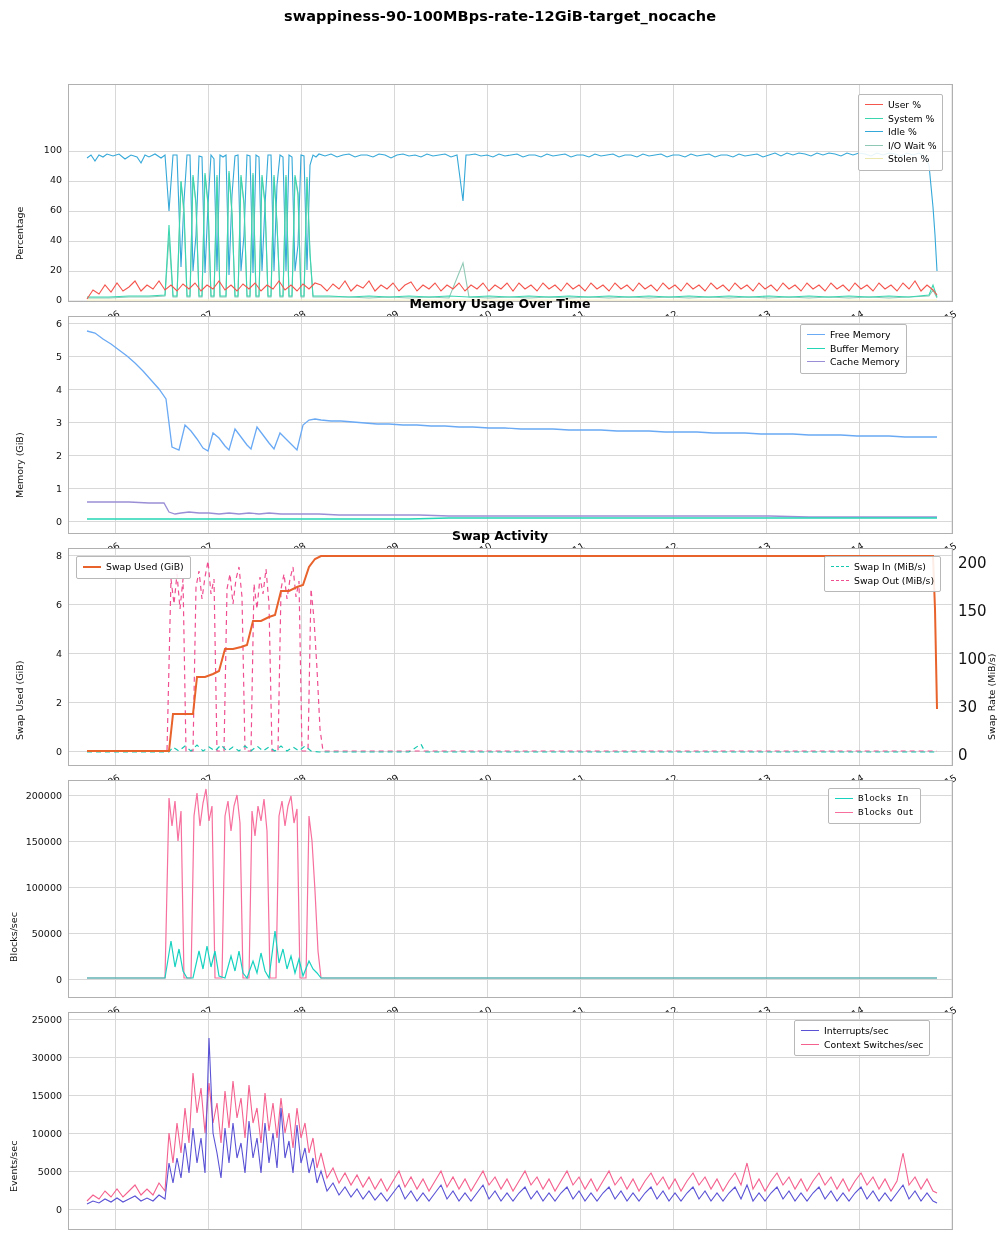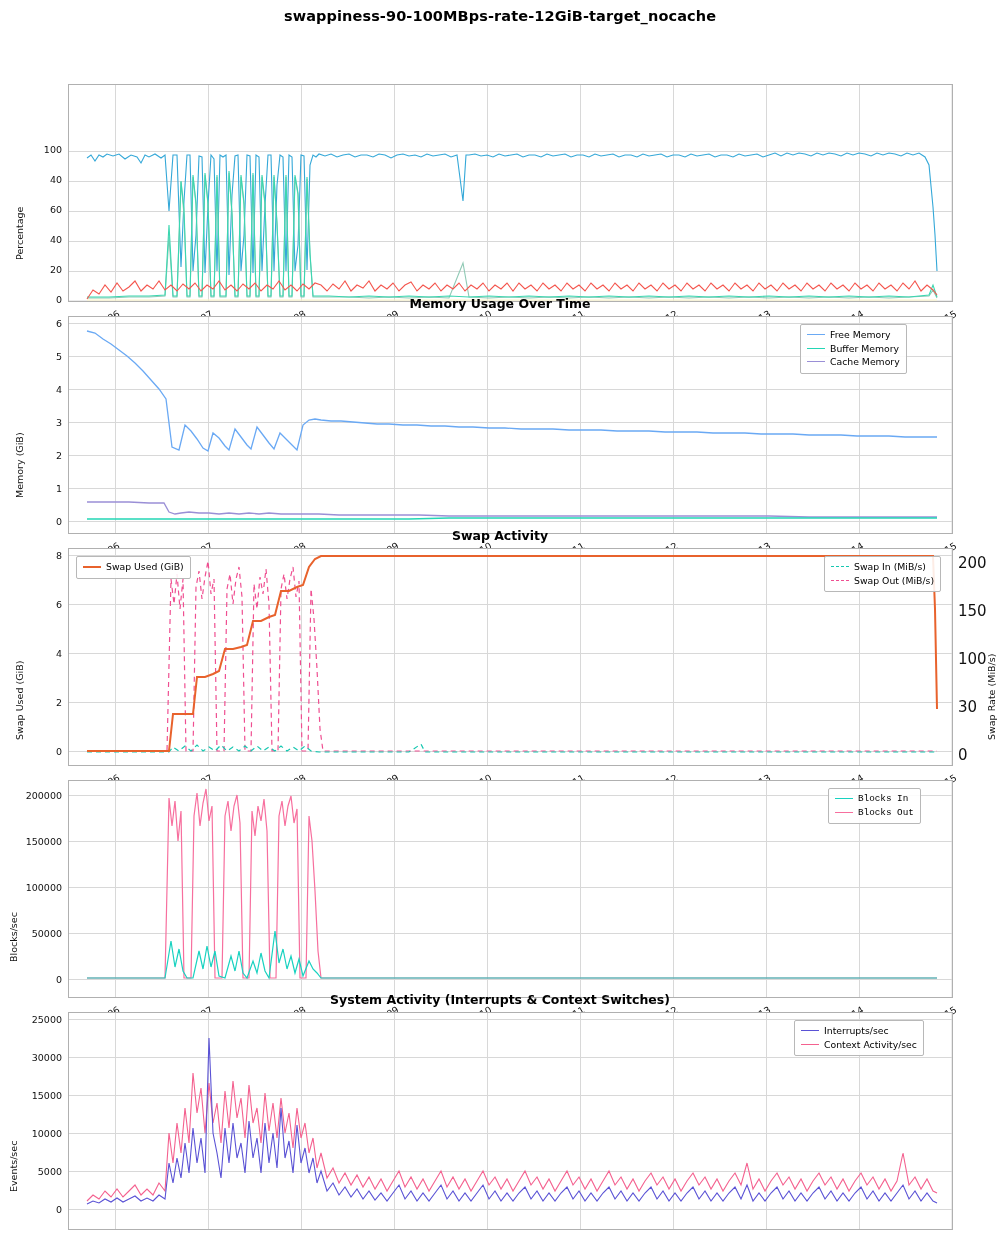--- a/index.html
+++ b/index.html
@@ -98,20 +98,42 @@
         <polyline fill="none" stroke="#8fc9b4" stroke-width="1.1" points="18,213 40,213 60,212 80,212 96,211 100,152 104,212 108,212 112,97 115,130 118,212 121,212 124,92 127,120 130,212 133,212 136,90 139,120 142,212 145,212 148,92 151,212 154,212 157,212 160,88 163,130 166,212 169,212 172,92 175,120 178,212 181,212 184,90 187,212 190,212 193,92 196,120 199,212 202,212 205,92 208,140 211,212 214,212 217,92 220,212 223,212 226,92 229,110 232,212 235,212 238,94 241,170 244,212 260,212 280,212 300,213 320,212 340,213 360,212 380,213 394,178 400,212 420,213 440,212 460,213 480,212 500,213 520,212 540,213 560,212 580,213 600,212 620,213 640,212 660,213 680,212 700,213 720,212 740,213 760,212 780,213 800,212 820,213 840,212 860,211 864,205 868,213"></polyline>
 
         <polyline fill="none" stroke="#3bd6b0" stroke-width="1.1" points="18,212 40,212 60,211 80,211 96,210 100,140 104,211 108,211 112,96 115,124 118,211 121,211 124,90 127,118 130,211 133,211 136,88 139,118 142,211 145,211 148,90 151,211 154,211 157,211 160,86 163,128 166,211 169,211 172,90 175,118 178,211 181,211 184,88 187,211 190,211 193,90 196,118 199,211 202,211 205,90 208,138 211,211 214,211 217,90 220,211 223,211 226,90 229,108 232,211 235,211 238,92 241,168 244,211 260,211 280,212 300,211 320,212 340,211 360,212 380,211 400,212 420,211 440,212 460,211 480,212 500,211 520,212 540,211 560,212 580,211 600,212 620,211 640,212 660,211 680,212 700,211 720,212 740,211 760,212 780,211 800,212 820,211 840,212 860,210 864,200 868,212"></polyline>
 
         <polyline fill="none" stroke="#f4564e" stroke-width="1.1" points="18,214 24,205 30,209 36,200 42,207 48,198 54,206 60,202 66,196 72,206 78,200 84,204 90,196 96,205 102,200 108,206 114,199 120,204 126,198 132,206 138,200 144,204 150,196 156,205 162,200 168,206 174,199 180,204 186,198 192,206 198,200 204,204 210,196 216,205 222,200 228,206 234,199 240,204 246,198 252,200 258,206 264,199 270,204 276,196 282,206 288,200 294,203 300,196 306,206 312,200 318,204 324,198 330,206 336,200 342,197 348,206 354,200 360,204 366,198 372,206 378,200 384,204 390,198 396,206 402,200 408,204 414,198 420,206 426,200 432,204 438,198 444,206 450,198 456,204 462,200 468,206 474,198 480,204 486,200 492,206 498,198 504,204 510,200 516,206 522,198 528,204 534,200 540,206 546,198 552,204 558,200 564,206 570,198 576,204 582,200 588,206 594,198 600,204 606,200 612,206 618,198 624,204 630,200 636,206 642,198 648,204 654,200 660,206 666,198 672,204 678,200 684,206 690,198 696,204 702,200 708,206 714,198 720,204 726,200 732,206 738,198 744,204 750,200 756,206 762,198 768,204 774,200 780,206 786,198 792,204 798,200 804,206 810,198 816,204 822,200 828,206 834,198 840,204 846,196 852,206 858,200 864,205 868,210"></polyline>
 
         <polyline fill="none" stroke="#fdf6c3" stroke-width="1.1" points="18,215 200,215 400,215 600,215 868,215"></polyline>
       </svg>
     </div>
 
+    <div class="legend" style="left:858px;top:30px;">
+      <div class="row">
+          <span class="swatch" style="border-top-color:#f4564e;"></span>
+          <span>User %</span>
+        </div>
+      <div class="row">
+          <span class="swatch" style="border-top-color:#3bd6b0;"></span>
+          <span>System %</span>
+        </div>
+      <div class="row">
+          <span class="swatch" style="border-top-color:#34a8d8;"></span>
+          <span>Idle %</span>
+        </div>
+      <div class="row">
+          <span class="swatch" style="border-top-color:#8fc9b4;"></span>
+          <span>I/O Wait %</span>
+        </div>
+      <div class="row">
+          <span class="swatch" style="border-top-color:#ece8b0;"></span>
+          <span>Stolen %</span>
+        </div>
+    </div>
 
     <div class="xtick" style="left:36px;top:244px;width:80px;">03 22:06</div>
     <div class="xtick" style="left:129px;top:244px;width:80px;">03 22:07</div>
     <div class="xtick" style="left:222px;top:244px;width:80px;">03 22:08</div>
     <div class="xtick" style="left:315px;top:244px;width:80px;">03 22:09</div>
     <div class="xtick" style="left:408px;top:244px;width:80px;">03 22:10</div>
     <div class="xtick" style="left:501px;top:244px;width:80px;">03 22:11</div>
     <div class="xtick" style="left:594px;top:244px;width:80px;">03 22:12</div>
     <div class="xtick" style="left:687px;top:244px;width:80px;">03 22:13</div>
     <div class="xtick" style="left:780px;top:244px;width:80px;">03 22:14</div>
@@ -314,21 +336,20 @@
     <div class="xtick" style="left:315px;top:244px;width:80px;">03 22:09</div>
     <div class="xtick" style="left:408px;top:244px;width:80px;">03 22:10</div>
     <div class="xtick" style="left:501px;top:244px;width:80px;">03 22:11</div>
     <div class="xtick" style="left:594px;top:244px;width:80px;">03 22:12</div>
     <div class="xtick" style="left:687px;top:244px;width:80px;">03 22:13</div>
     <div class="xtick" style="left:780px;top:244px;width:80px;">03 22:14</div>
     <div class="xtick" style="left:873px;top:244px;width:80px;">03 22:15</div>
   </div>
 
   <div class="panel" style="top:992px;height:210px;">
-    <div class="panel-title">System Activity (Interrupts &amp; Context Switches)</div>
     <div class="ylabel" style="left:8px;top:200px;">Events/sec</div>
 
     <div class="ytick" style="left:16px;top:22px;width:46px;">25000</div>
     <div class="ytick" style="left:16px;top:60px;width:46px;">30000</div>
     <div class="ytick" style="left:16px;top:98px;width:46px;">15000</div>
     <div class="ytick" style="left:16px;top:136px;width:46px;">10000</div>
     <div class="ytick" style="left:16px;top:174px;width:46px;">5000</div>
     <div class="ytick" style="left:16px;top:212px;width:46px;">0</div>
 
     <div class="plotbox" style="left:68px;top:20px;width:885px;height:218px;">
@@ -358,18 +379,18 @@
       </svg>
     </div>
 
     <div class="legend" style="left:794px;top:28px;">
       <div class="row">
           <span class="swatch" style="border-top-color:#5a52d5;"></span>
           <span>Interrupts/sec</span>
         </div>
       <div class="row">
           <span class="swatch" style="border-top-color:#f4618f;"></span>
-          <span>Context Activity/sec</span>
+          <span>Context Switches/sec</span>
         </div>
     </div>
 
   </div>
 </div>
 
 </body></html>

